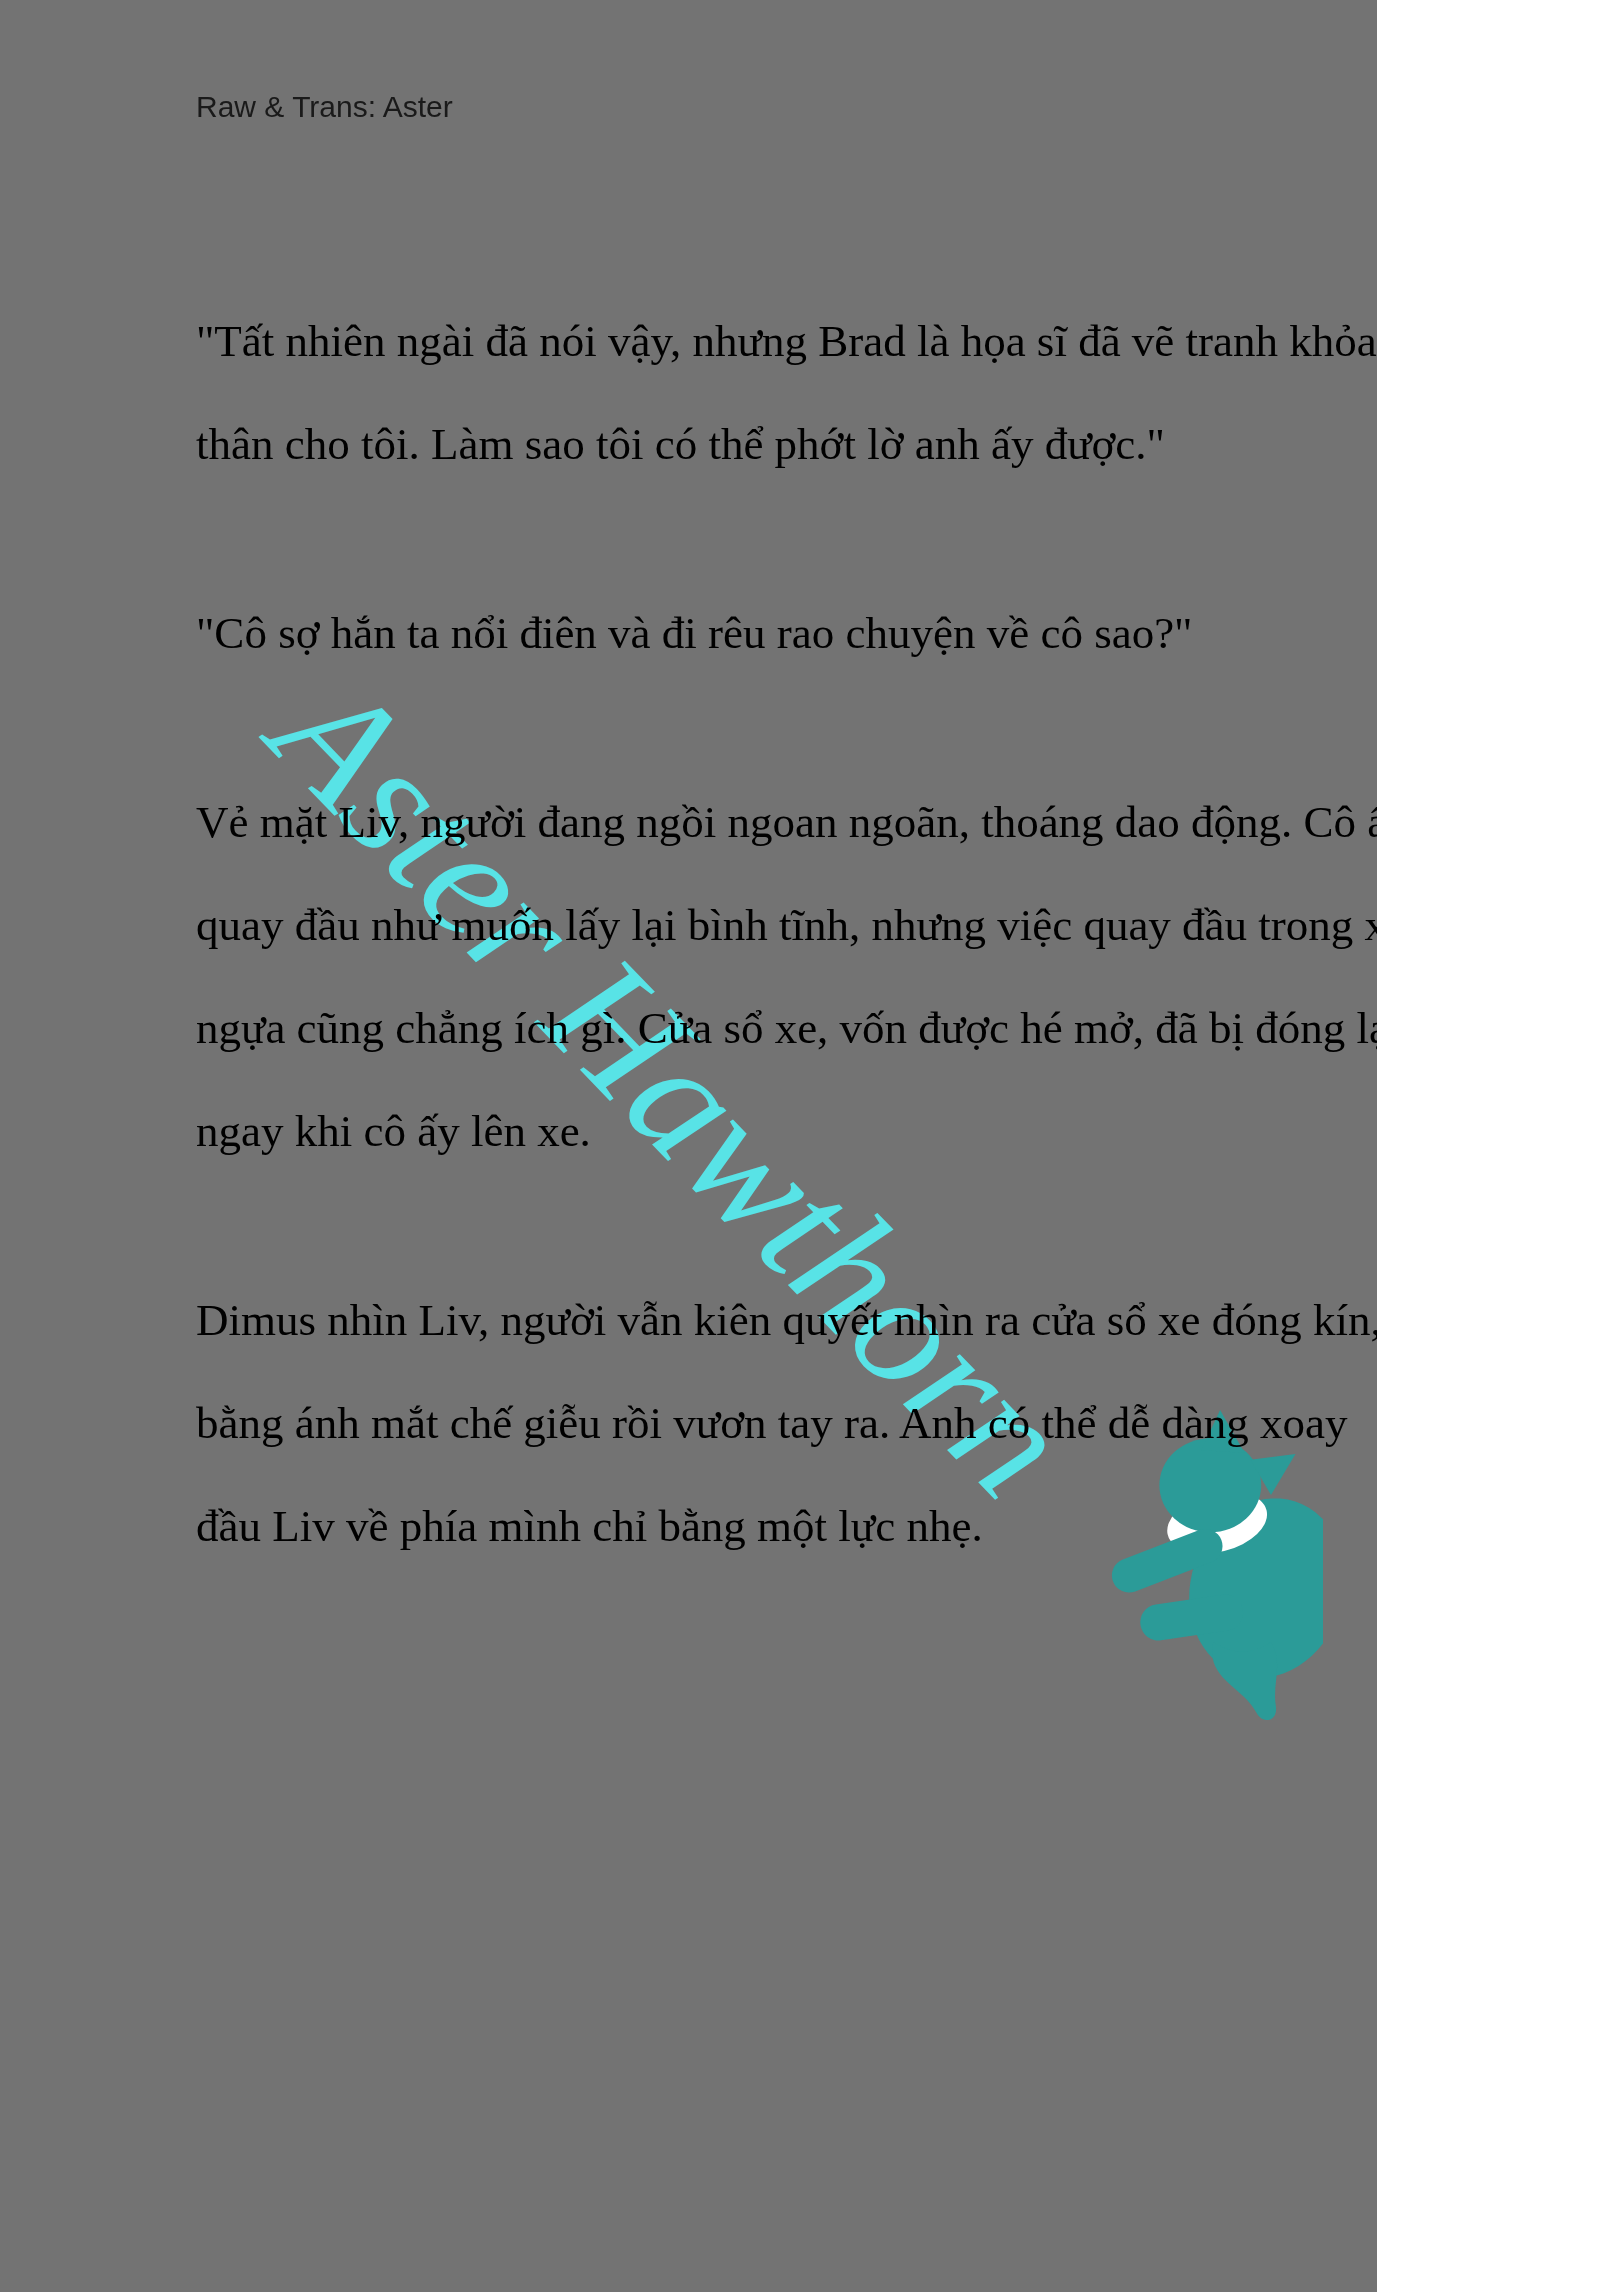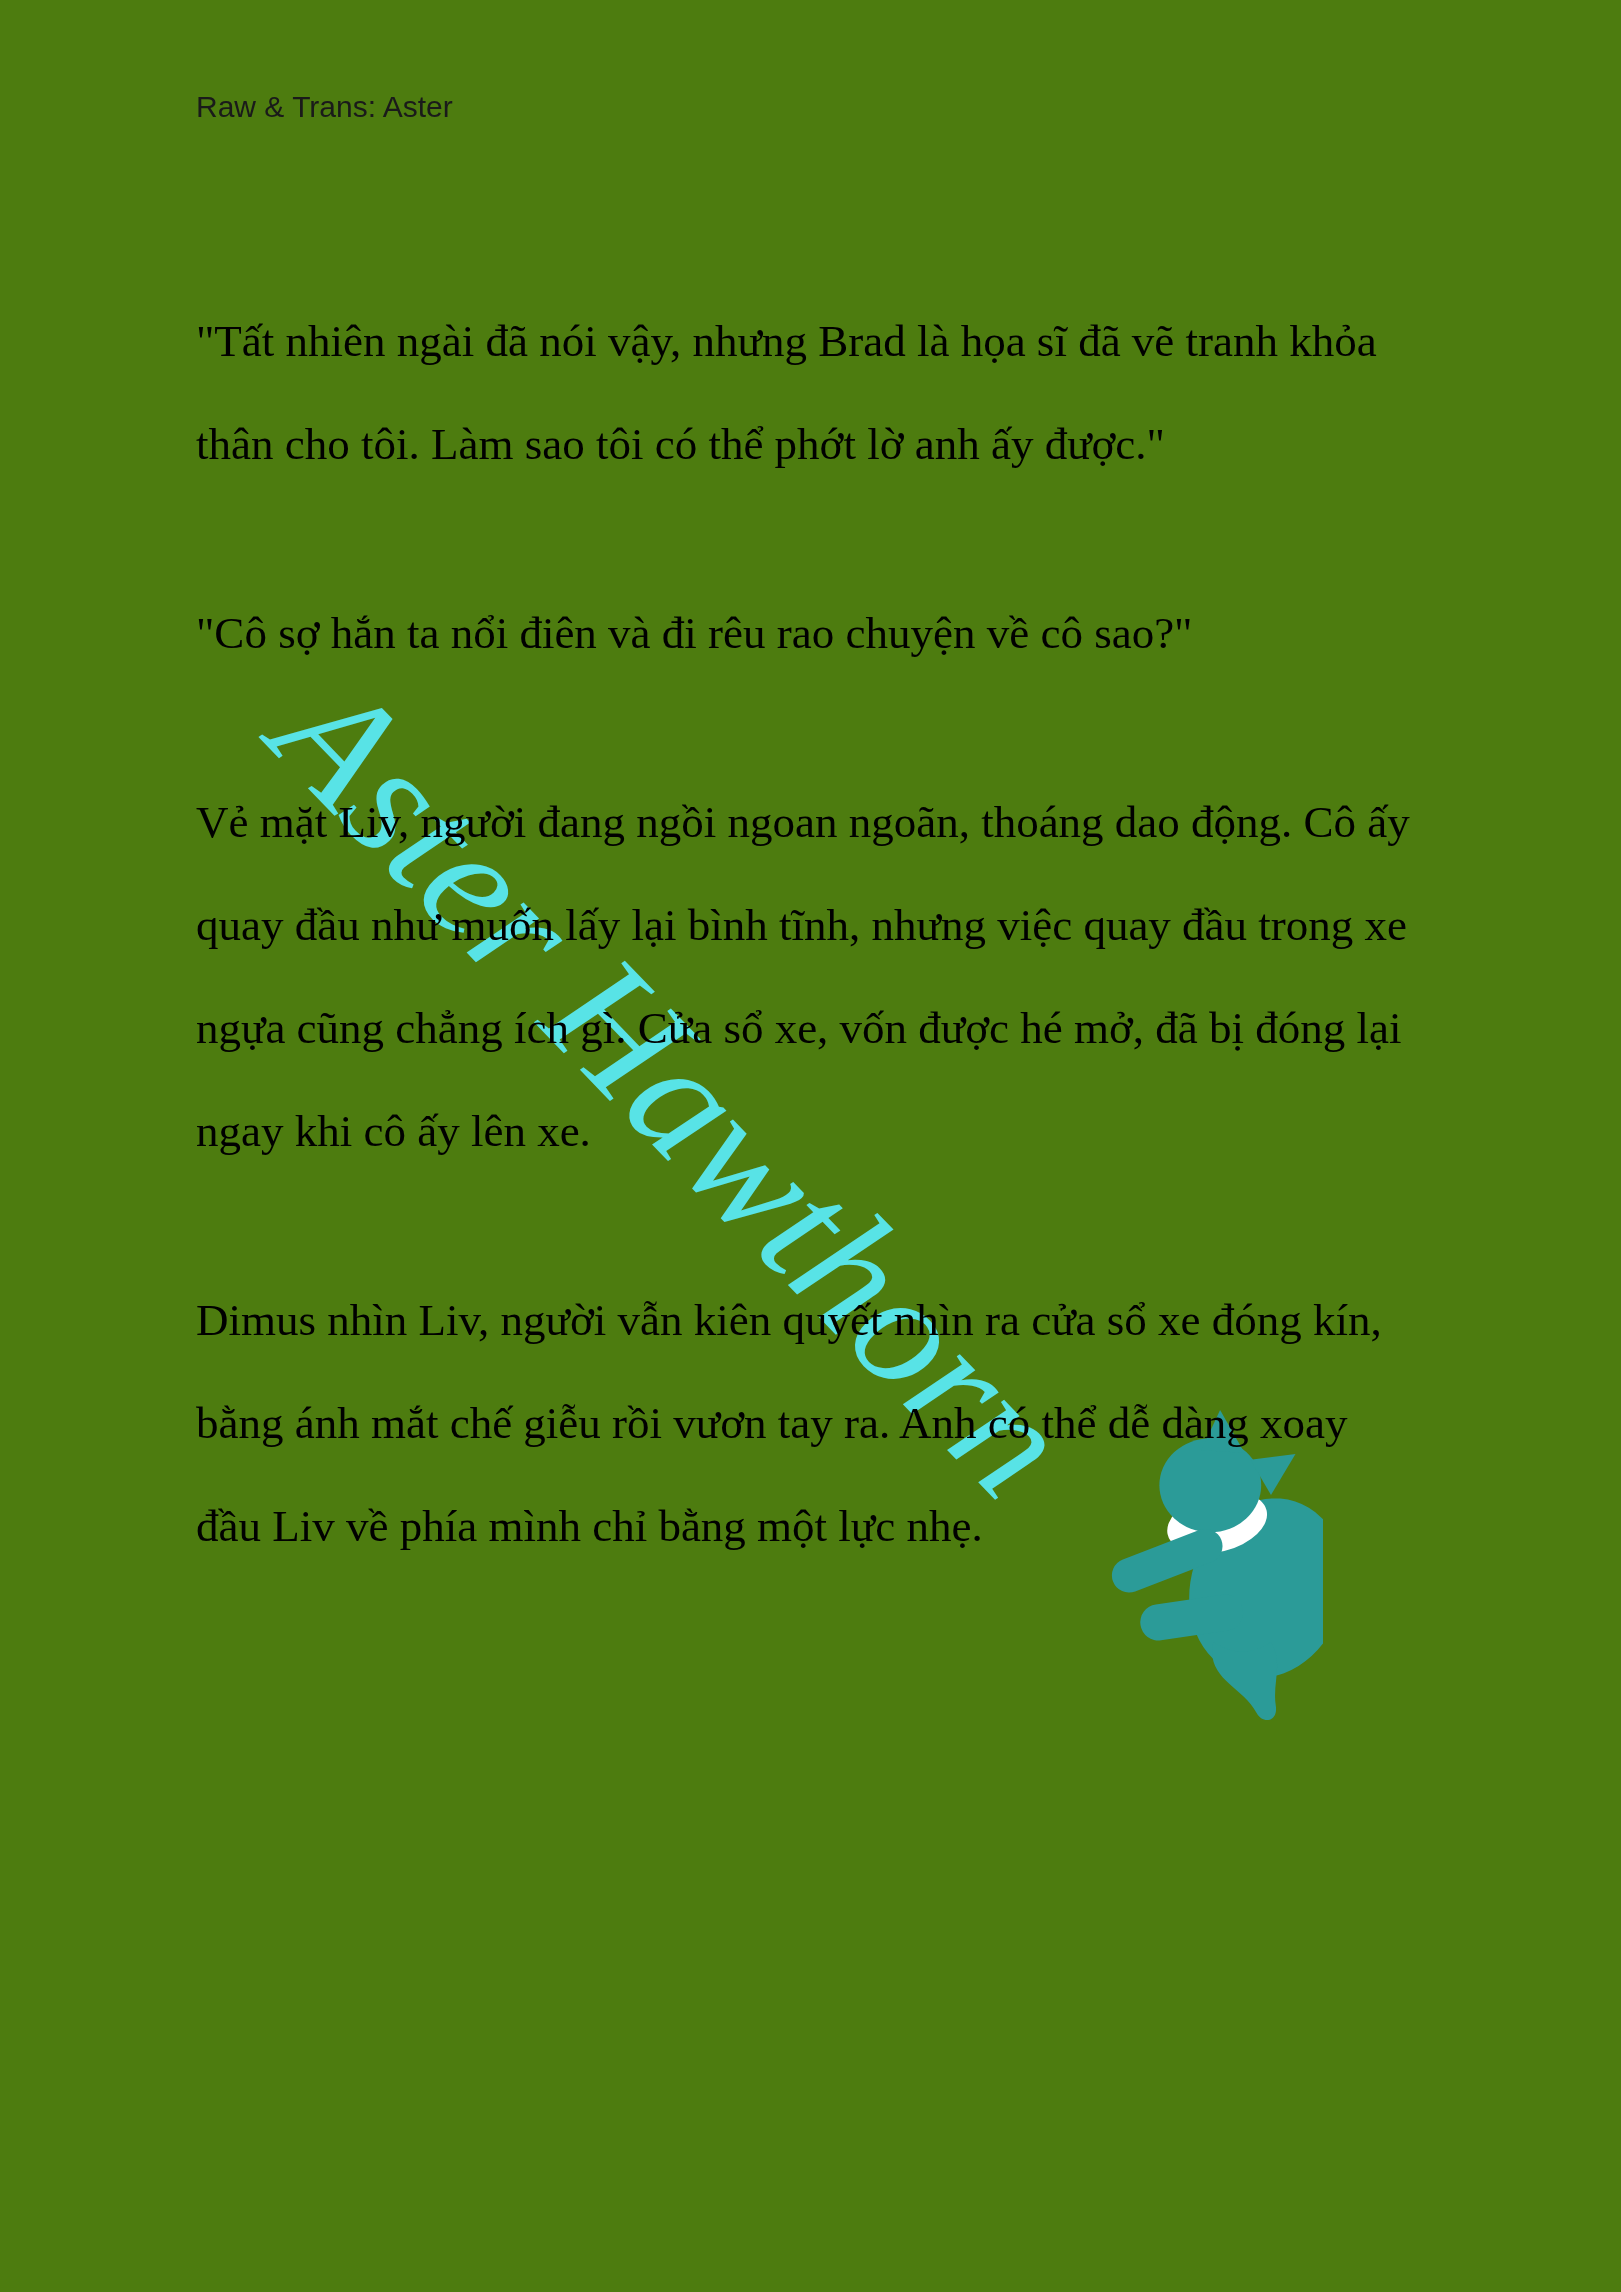--- a/index.html
+++ b/index.html
@@ -2,23 +2,23 @@
 <html><head>
 <meta charset="utf-8">
 <style>
   html, body {
     margin: 0;
     padding: 0;
     background: #ffffff;
   }
   #page {
     position: relative;
-    width: 1621px;
+    width: 1377px;
     height: 2293px;
-    background: #4d7c0f;
+    background: #737373;
     overflow: hidden;
     font-family: "Liberation Serif", serif;
   }
   .credit {
     position: absolute;
     left: 196px;
     top: 90px;
     font-family: "Liberation Sans", sans-serif;
     font-size: 30px;
     color: #1a1a1a;

